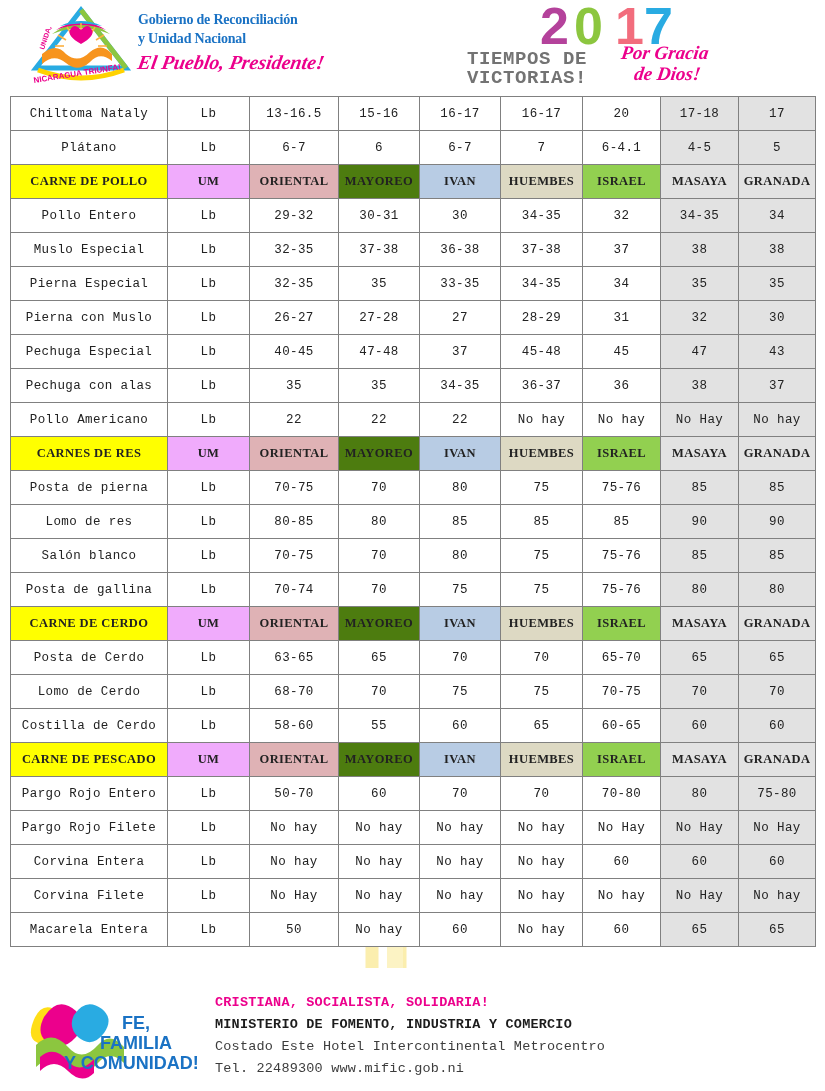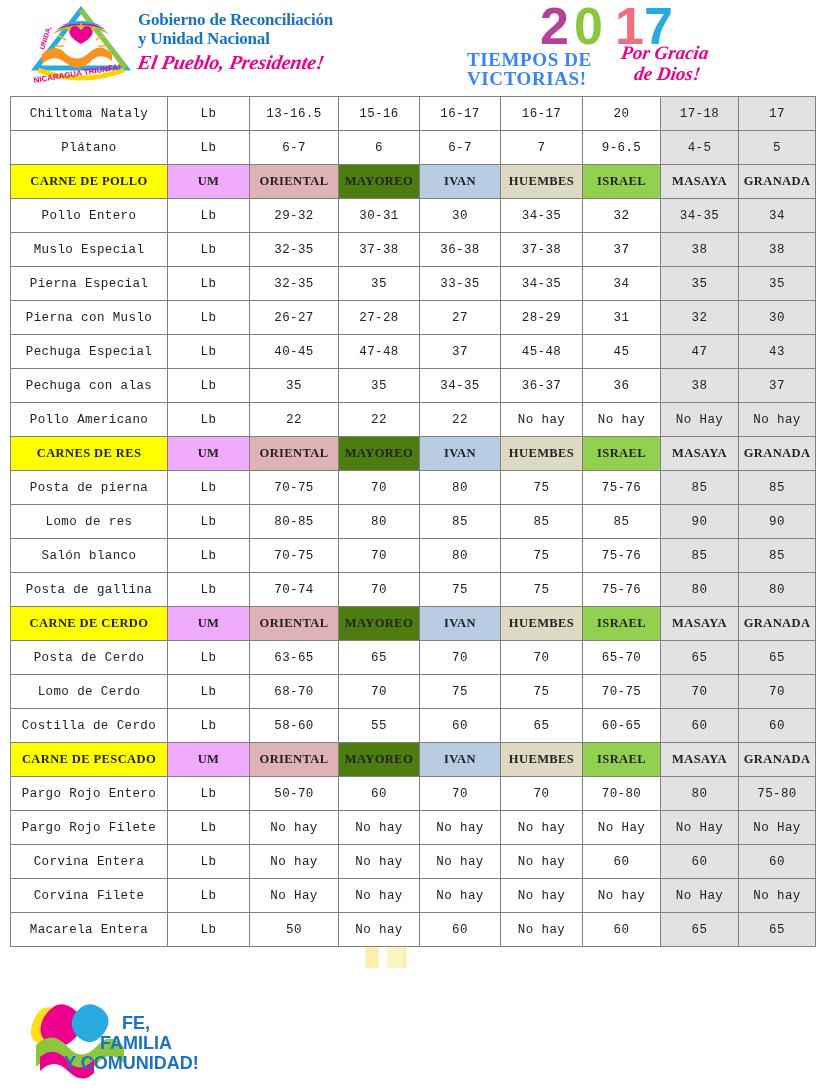--- a/index.html
+++ b/index.html
@@ -37,21 +37,21 @@
     left: 22px; top: 4px;
     width: 118px; height: 84px;
   }
   #gov-text {
     position: absolute;
     left: 138px; top: 10px;
   }
   .gov-line {
     font-family: "Liberation Serif", serif;
     font-weight: bold;
-    font-size: 17px;
+    font-size: 14px;
     color: #1a72c4;
     line-height: 19px;
     letter-spacing: -0.2px;
     white-space: nowrap;
   }
   #gov-slogan {
     margin-top: 3px;
     font-family: "Liberation Serif", serif;
     font-style: italic;
     font-weight: bold;
@@ -62,25 +62,25 @@
     transform-origin: left center;
   }
   #year-badge {
     position: absolute;
     left: 540px; top: 2px;
     width: 190px; height: 48px;
   }
   #tiempos {
     position: absolute;
     left: 467px; top: 50px;
-    font-family: Liberation Serif, serif;
+    font-family: Liberation Mono, monospace;
     font-weight: bold;
     font-size: 19px;
     line-height: 19px;
-    color: #3b82f6;
+    color: #737373;
     letter-spacing: 0.6px;
     white-space: nowrap;
   }
   #gracia {
     position: absolute;
     left: 620px; top: 42px;
     font-family: "Liberation Serif", serif;
     font-style: italic;
     font-weight: bold;
     font-size: 19px;
@@ -289,21 +289,21 @@
         <td class="c7 shaded">17-18</td>
         <td class="c8 shaded">17</td>
       </tr>
       <tr class="data-row">
         <td class="c0">Plátano</td>
         <td class="c1">Lb</td>
         <td class="c2">6-7</td>
         <td class="c3">6</td>
         <td class="c4">6-7</td>
         <td class="c5">7</td>
-        <td class="c6">9-6.5</td>
+        <td class="c6">6-4.1</td>
         <td class="c7 shaded">4-5</td>
         <td class="c8 shaded">5</td>
       </tr>
       <tr class="section-row">
         <td class="c0 sec-name">CARNE DE POLLO</td>
         <td class="c1 sec-um">UM</td>
         <td class="c2 sec-oriental">ORIENTAL</td>
         <td class="c3 sec-mayoreo">MAYOREO</td>
         <td class="c4 sec-ivan">IVAN</td>
         <td class="c5 sec-huembes">HUEMBES</td>
@@ -562,13 +562,19 @@
       <path d="M10 38 q8 -26 26 -14 q10 7 4 20 q-8 17 -24 12 q-10 -4 -6 -18z" fill="#ffde17"></path>
       <path d="M22 30 q14 -22 32 -6 q12 12 0 26 q-14 16 -30 4 q-10 -8 -2 -24z" fill="#ec008c"></path>
       <path d="M52 28 q12 -18 28 -6 q12 10 2 24 q-12 16 -26 4 q-10 -10 -4 -22z" fill="#29abe2"></path>
       <path d="M14 58 q16 -16 32 2 q14 16 30 -2 q12 -14 26 2 l0 16 q-14 -14 -26 0 q-16 18 -32 2 q-14 -14 -30 2z" fill="#8cc63f"></path>
       <path d="M18 70 q14 -12 28 4 q12 14 26 -2 l0 14 q-12 12 -26 -2 q-14 -14 -28 0z" fill="#ec008c"></path>
       <text x="100" y="42" font-family="Liberation Sans, sans-serif" font-size="18" font-weight="bold" fill="#1a72c4">FE,</text>
       <text x="78" y="62" font-family="Liberation Sans, sans-serif" font-size="18" font-weight="bold" fill="#1a72c4">FAMILIA</text>
       <text x="42" y="82" font-family="Liberation Sans, sans-serif" font-size="18" font-weight="bold" fill="#1a72c4">Y COMUNIDAD!</text>
     </svg>
   </div>
+  <div id="footer-text">
+    <div class="ft-line1">CRISTIANA, SOCIALISTA, SOLIDARIA!</div>
+    <div class="ft-line2">MINISTERIO DE FOMENTO, INDUSTRIA Y COMERCIO</div>
+    <div class="ft-line3">Costado Este Hotel Intercontinental Metrocentro</div>
+    <div class="ft-line4">Tel. 22489300 www.mific.gob.ni</div>
+  </div>
 </div>
 
 </body></html>

